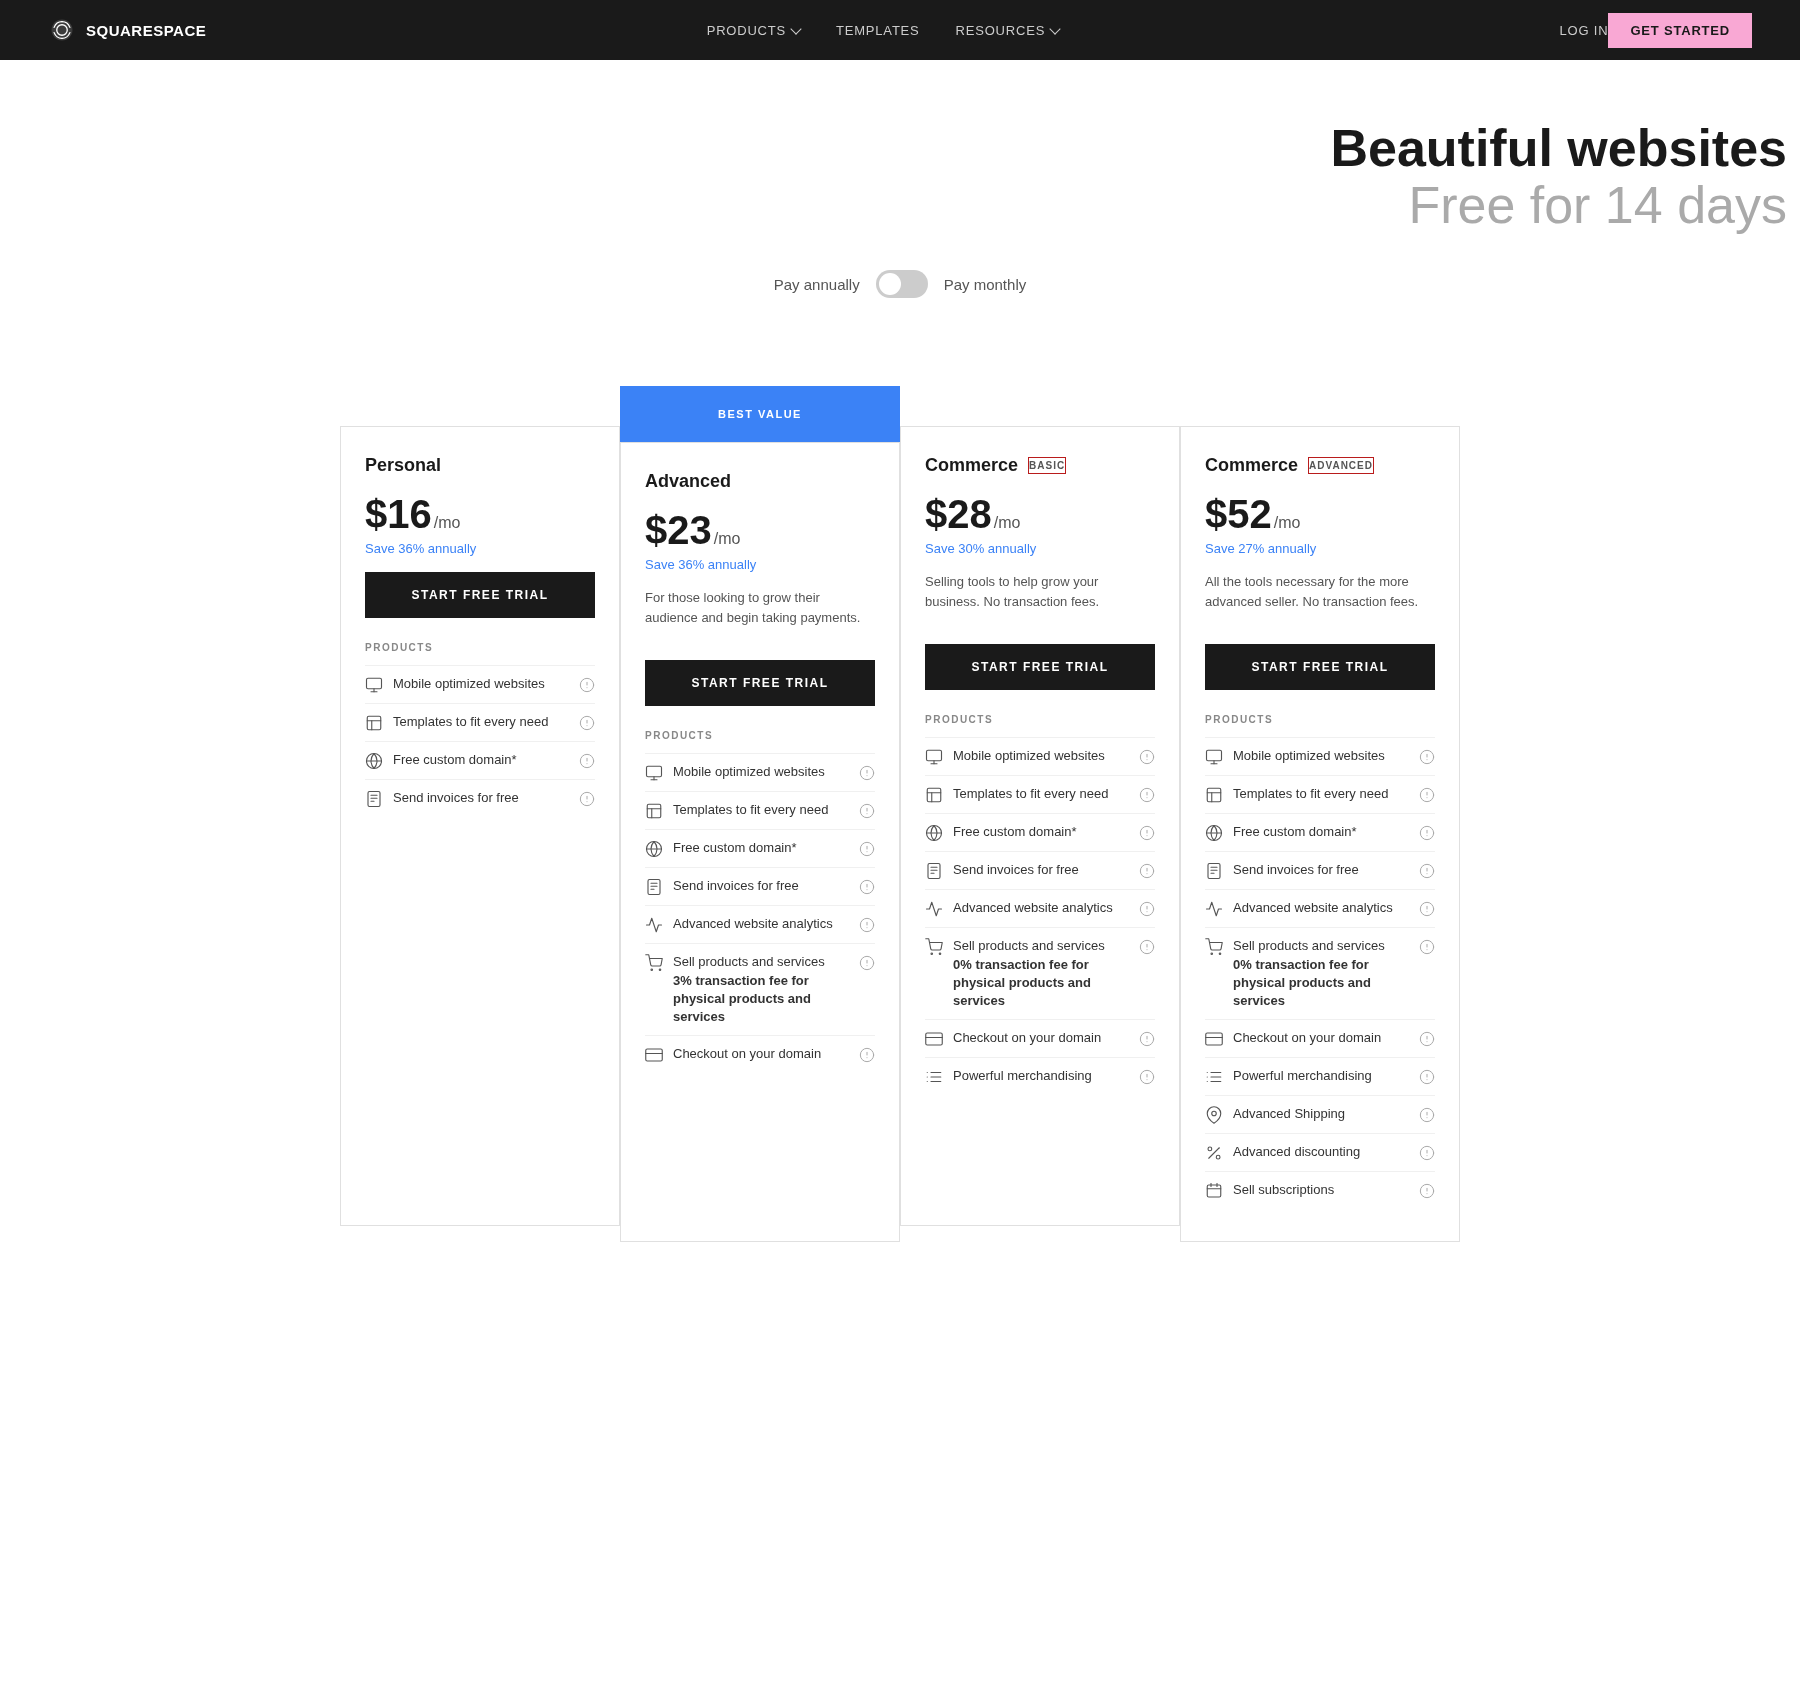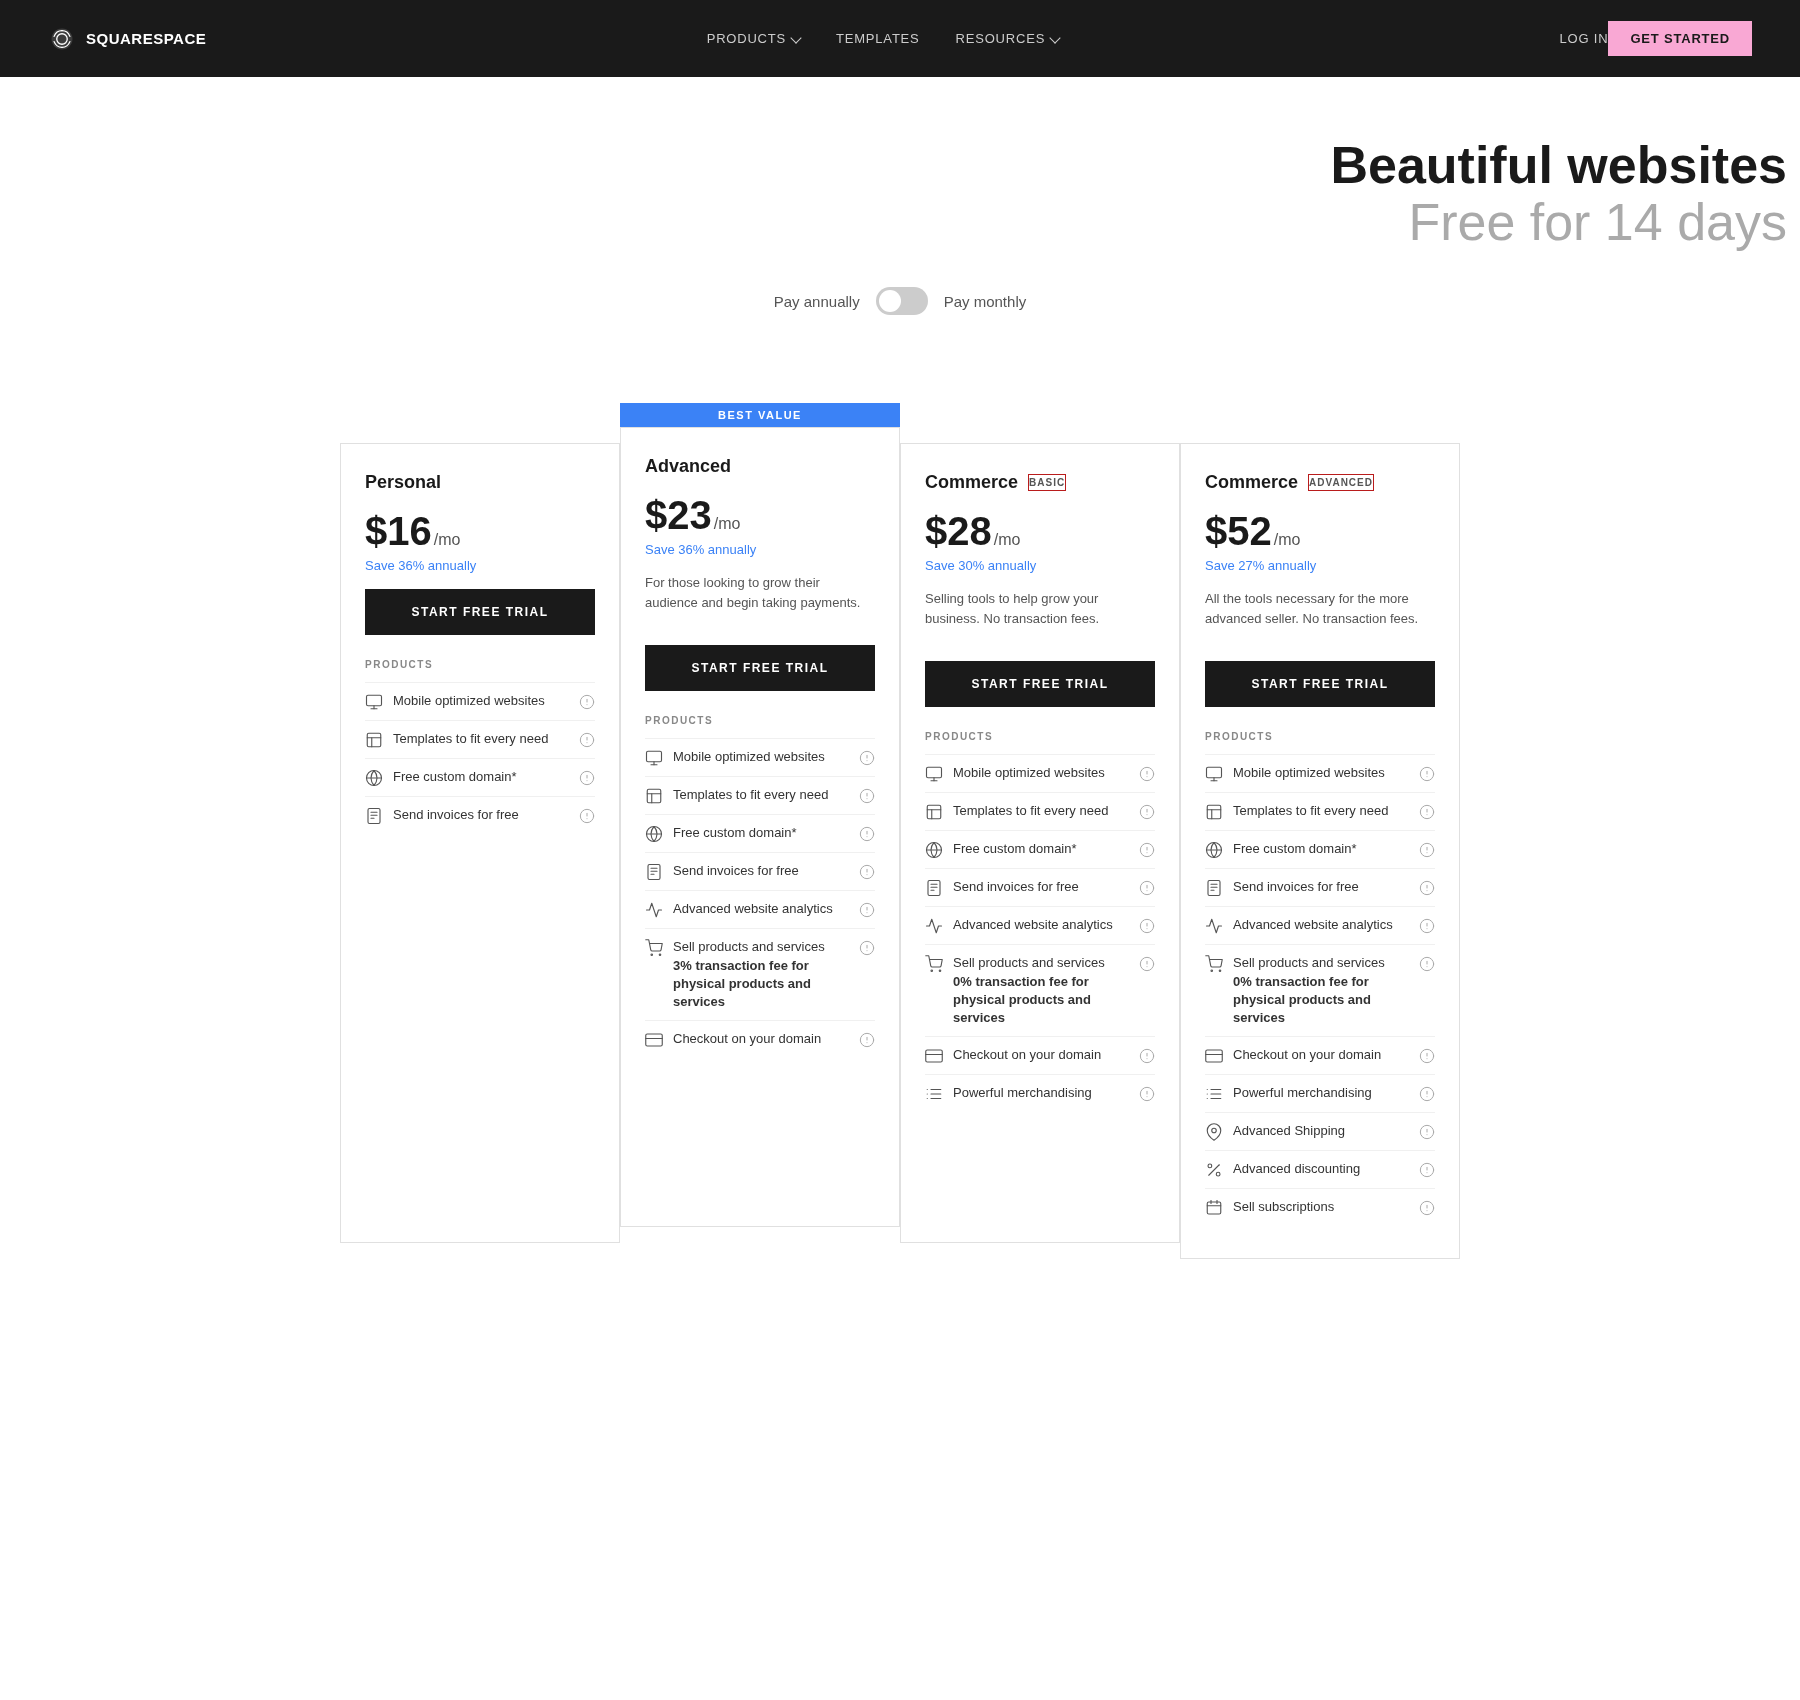--- a/index.html
+++ b/index.html
@@ -10,21 +10,21 @@
       min-height: 1700px;
     }
 
     
     nav {
       background: #1a1a1a;
       display: flex;
       align-items: center;
       justify-content: space-between;
       padding: 0 48px;
-      height: 77px;
+      height: 60px;
     }
     .nav-logo {
       display: flex;
       align-items: center;
       gap: 10px;
       color: #fff;
       font-size: 15px;
       font-weight: 600;
       letter-spacing: 0.5px;
     }
@@ -139,21 +139,21 @@
     }
 
     .best-value-banner {
       background: #3b82f6;
       color: #fff;
       text-align: center;
       font-size: 11px;
       font-weight: 700;
       letter-spacing: 1.5px;
       text-transform: uppercase;
-      padding: 6px;
+      padding: 22px;
     }
 
     .plan-card {
       border: 1px solid #e0e0e0;
       padding: 28px 24px 32px;
       background: #fff;
       min-height: 800px;
     }
 
     .plan-name {

